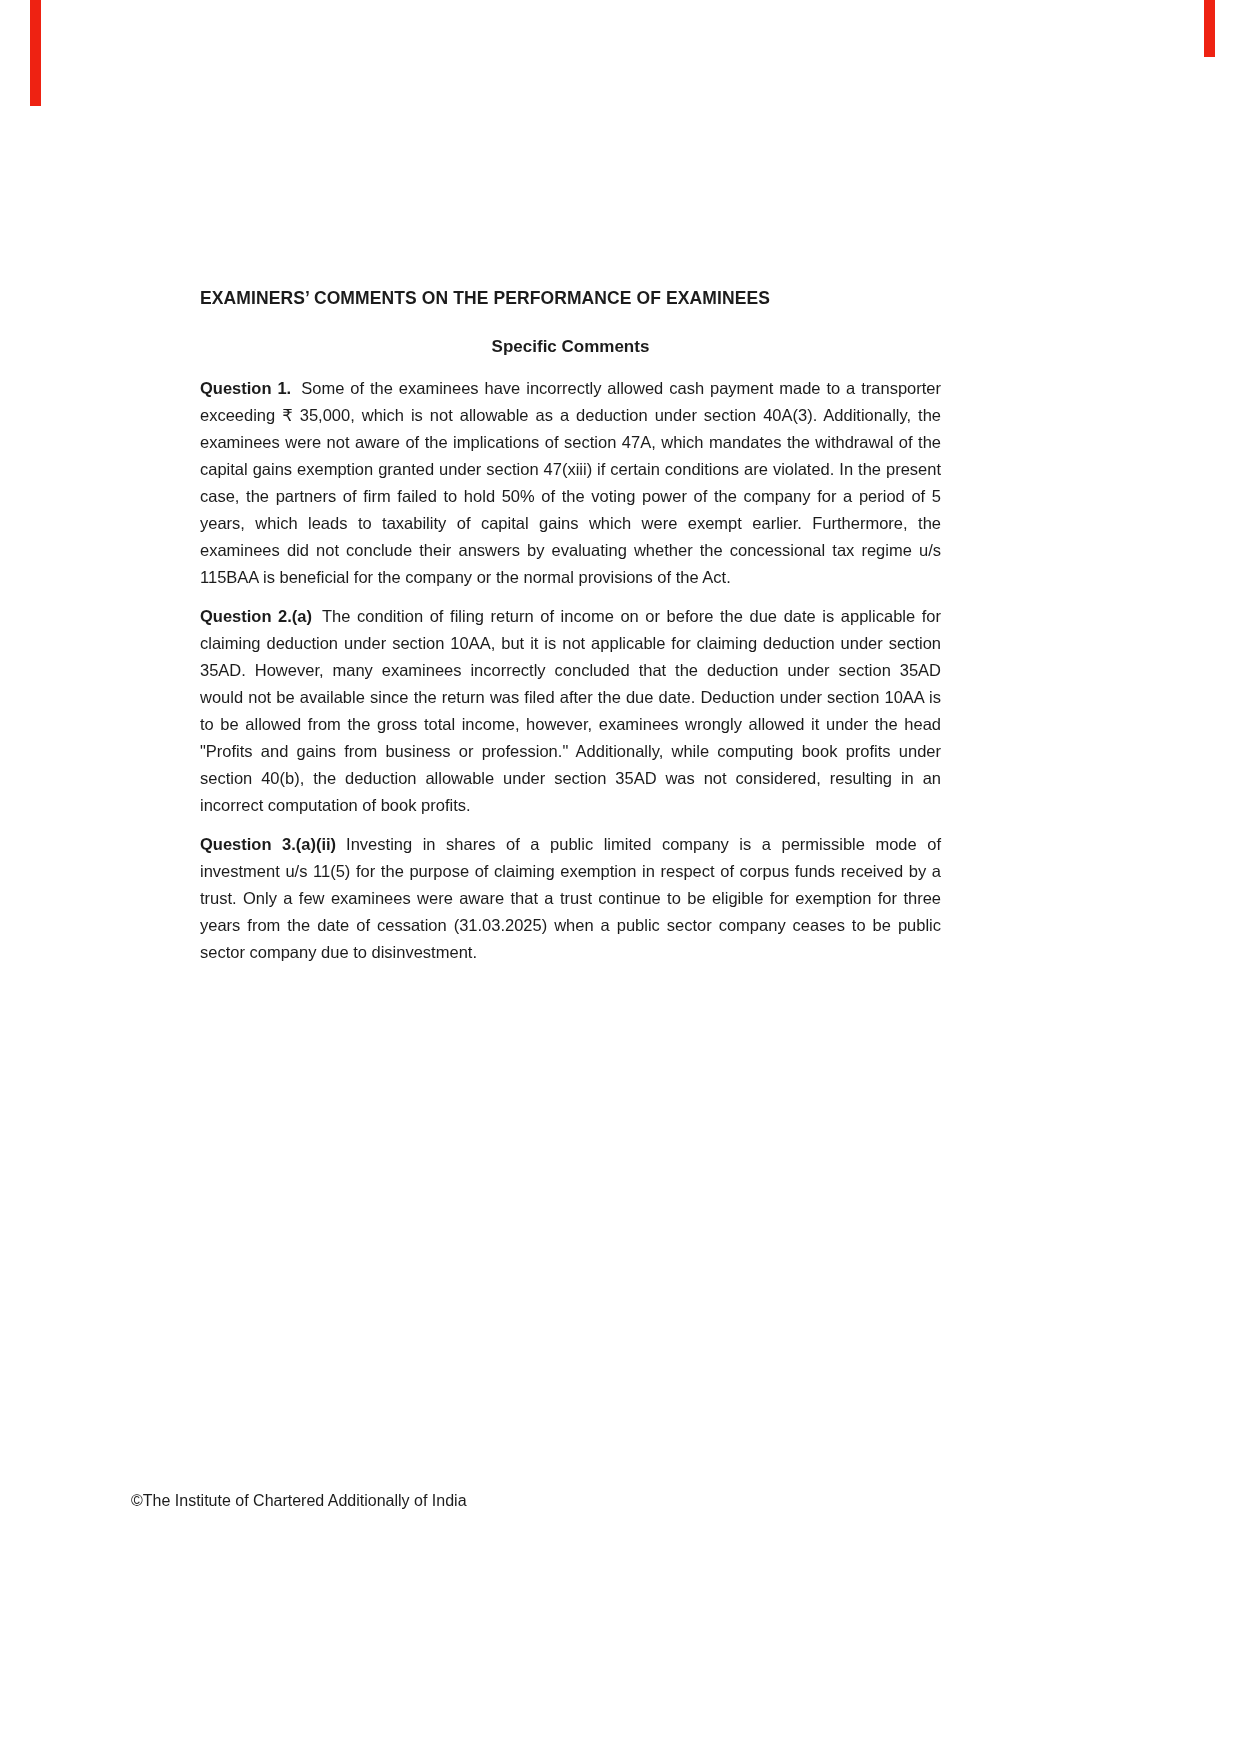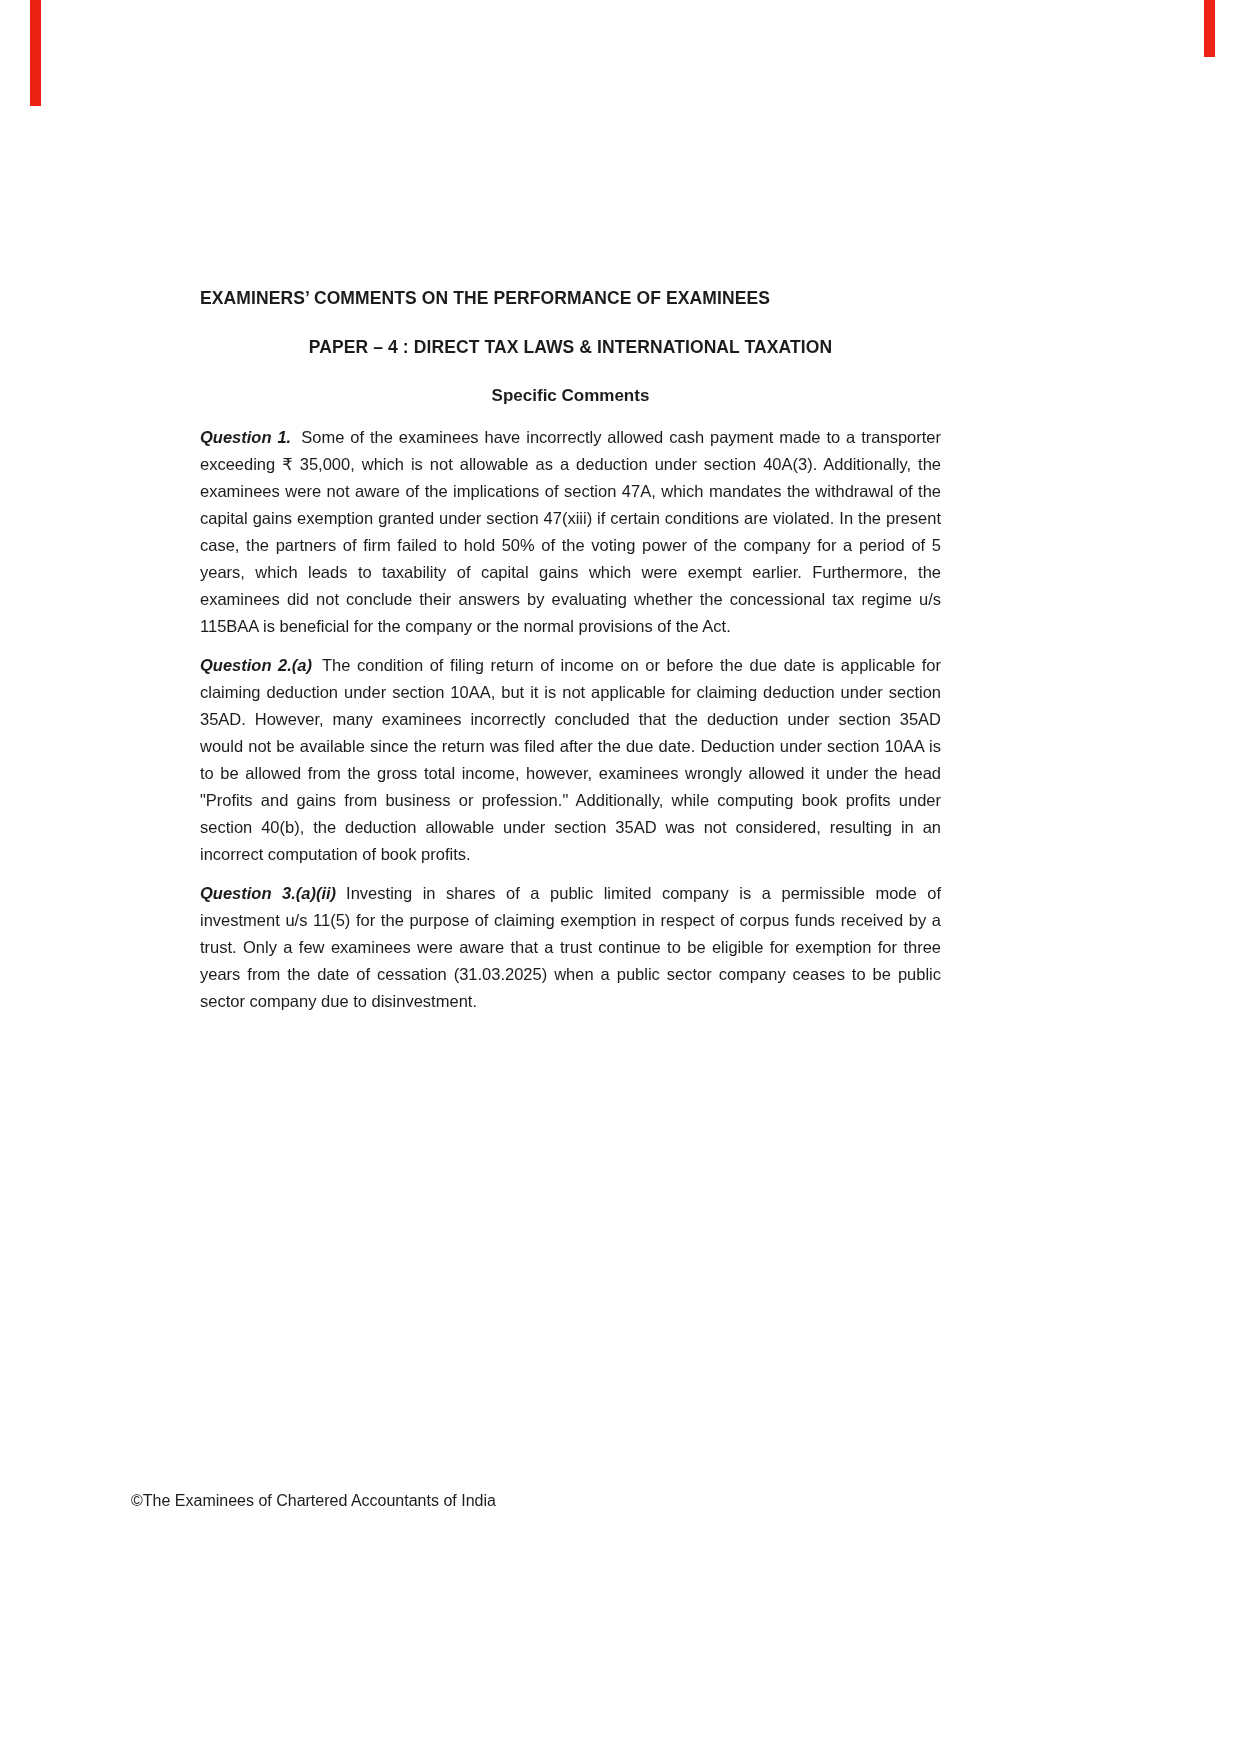--- a/index.html
+++ b/index.html
@@ -53,21 +53,20 @@
   }
   .para {
     font-size: 16.5px;
     line-height: 27px;
     text-align: justify;
     margin: 0 0 12px 0;
   }
   .para .lead {
     font-weight: bold;
     margin-right: 10px;
-    font-style: italic;
   }
   .para.tight-lead .lead {
   }
   .footer {
     position: absolute;
     left: 131px;
     top: 1492px;
     font-size: 16px;
     color: #1c1c1c;
   }
@@ -77,34 +76,33 @@
 
 <div class="page">
 
   <div class="edge-bar left"></div>
   <div class="edge-bar right"></div>
 
   <div class="content">
 
     <h1 class="doc-title">EXAMINERS’ COMMENTS ON THE PERFORMANCE OF EXAMINEES</h1>
 
-    <h2 class="doc-subtitle">PAPER – 4 : DIRECT TAX LAWS &amp; INTERNATIONAL TAXATION</h2>
 
     <h3 class="section-heading">Specific Comments</h3>
 
     <p class="para">
       <span class="lead">Question 1.</span><span>Some of the examinees have incorrectly allowed cash payment made to a transporter exceeding ₹ 35,000, which is not allowable as a deduction under section 40A(3). Additionally, the examinees were not aware of the implications of section 47A, which mandates the withdrawal of the capital gains exemption granted under section 47(xiii) if certain conditions are violated. In the present case, the partners of firm failed to hold 50% of the voting power of the company for a period of 5 years, which leads to taxability of capital gains which were exempt earlier. Furthermore, the examinees did not conclude their answers by evaluating whether the concessional tax regime u/s 115BAA is beneficial for the company or the normal provisions of the Act.</span>
     </p>
 
     <p class="para">
       <span class="lead">Question 2.(a)</span><span>The condition of filing return of income on or before the due date is applicable for claiming deduction under section 10AA, but it is not applicable for claiming deduction under section 35AD. However, many examinees incorrectly concluded that the deduction under section 35AD would not be available since the return was filed after the due date. Deduction under section 10AA is to be allowed from the gross total income, however, examinees wrongly allowed it under the head "Profits and gains from business or profession." Additionally, while computing book profits under section 40(b), the deduction allowable under section 35AD was not considered, resulting in an incorrect computation of book profits.</span>
     </p>
 
 
     <p class="para tight-lead">
       <span class="lead">Question 3.(a)(ii)</span><span>Investing in shares of a public limited company is a permissible mode of investment u/s 11(5) for the purpose of claiming exemption in respect of corpus funds received by a trust. Only a few examinees were aware that a trust continue to be eligible for exemption for three years from the date of cessation (31.03.2025) when a public sector company ceases to be public sector company due to disinvestment.</span>
     </p>
 
   </div>
 
-  <div class="footer">©The Examinees of Chartered Accountants of India</div>
+  <div class="footer">©The Institute of Chartered Additionally of India</div>
 
 </div>
 
 </body></html>

